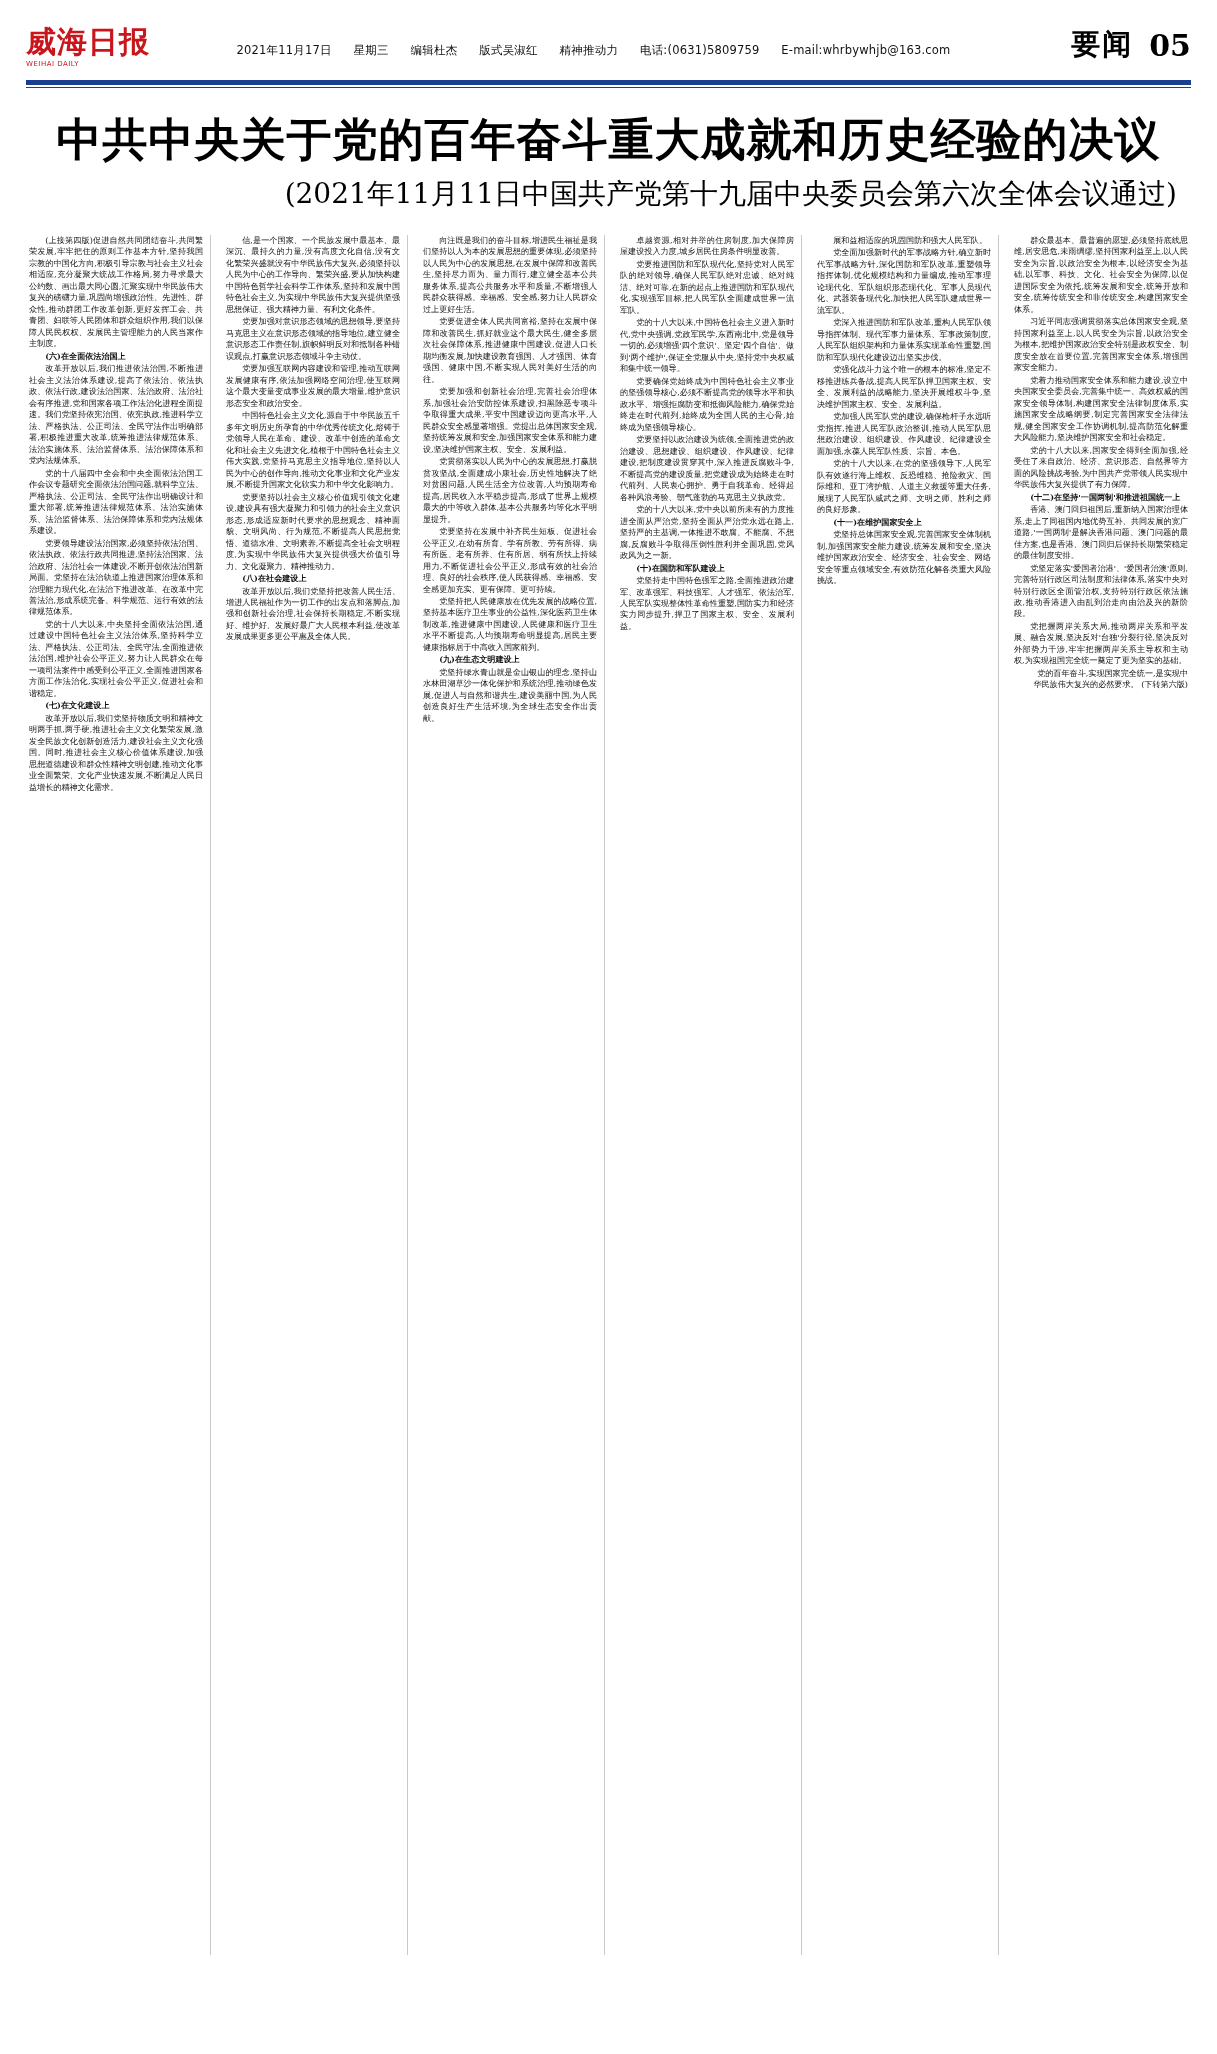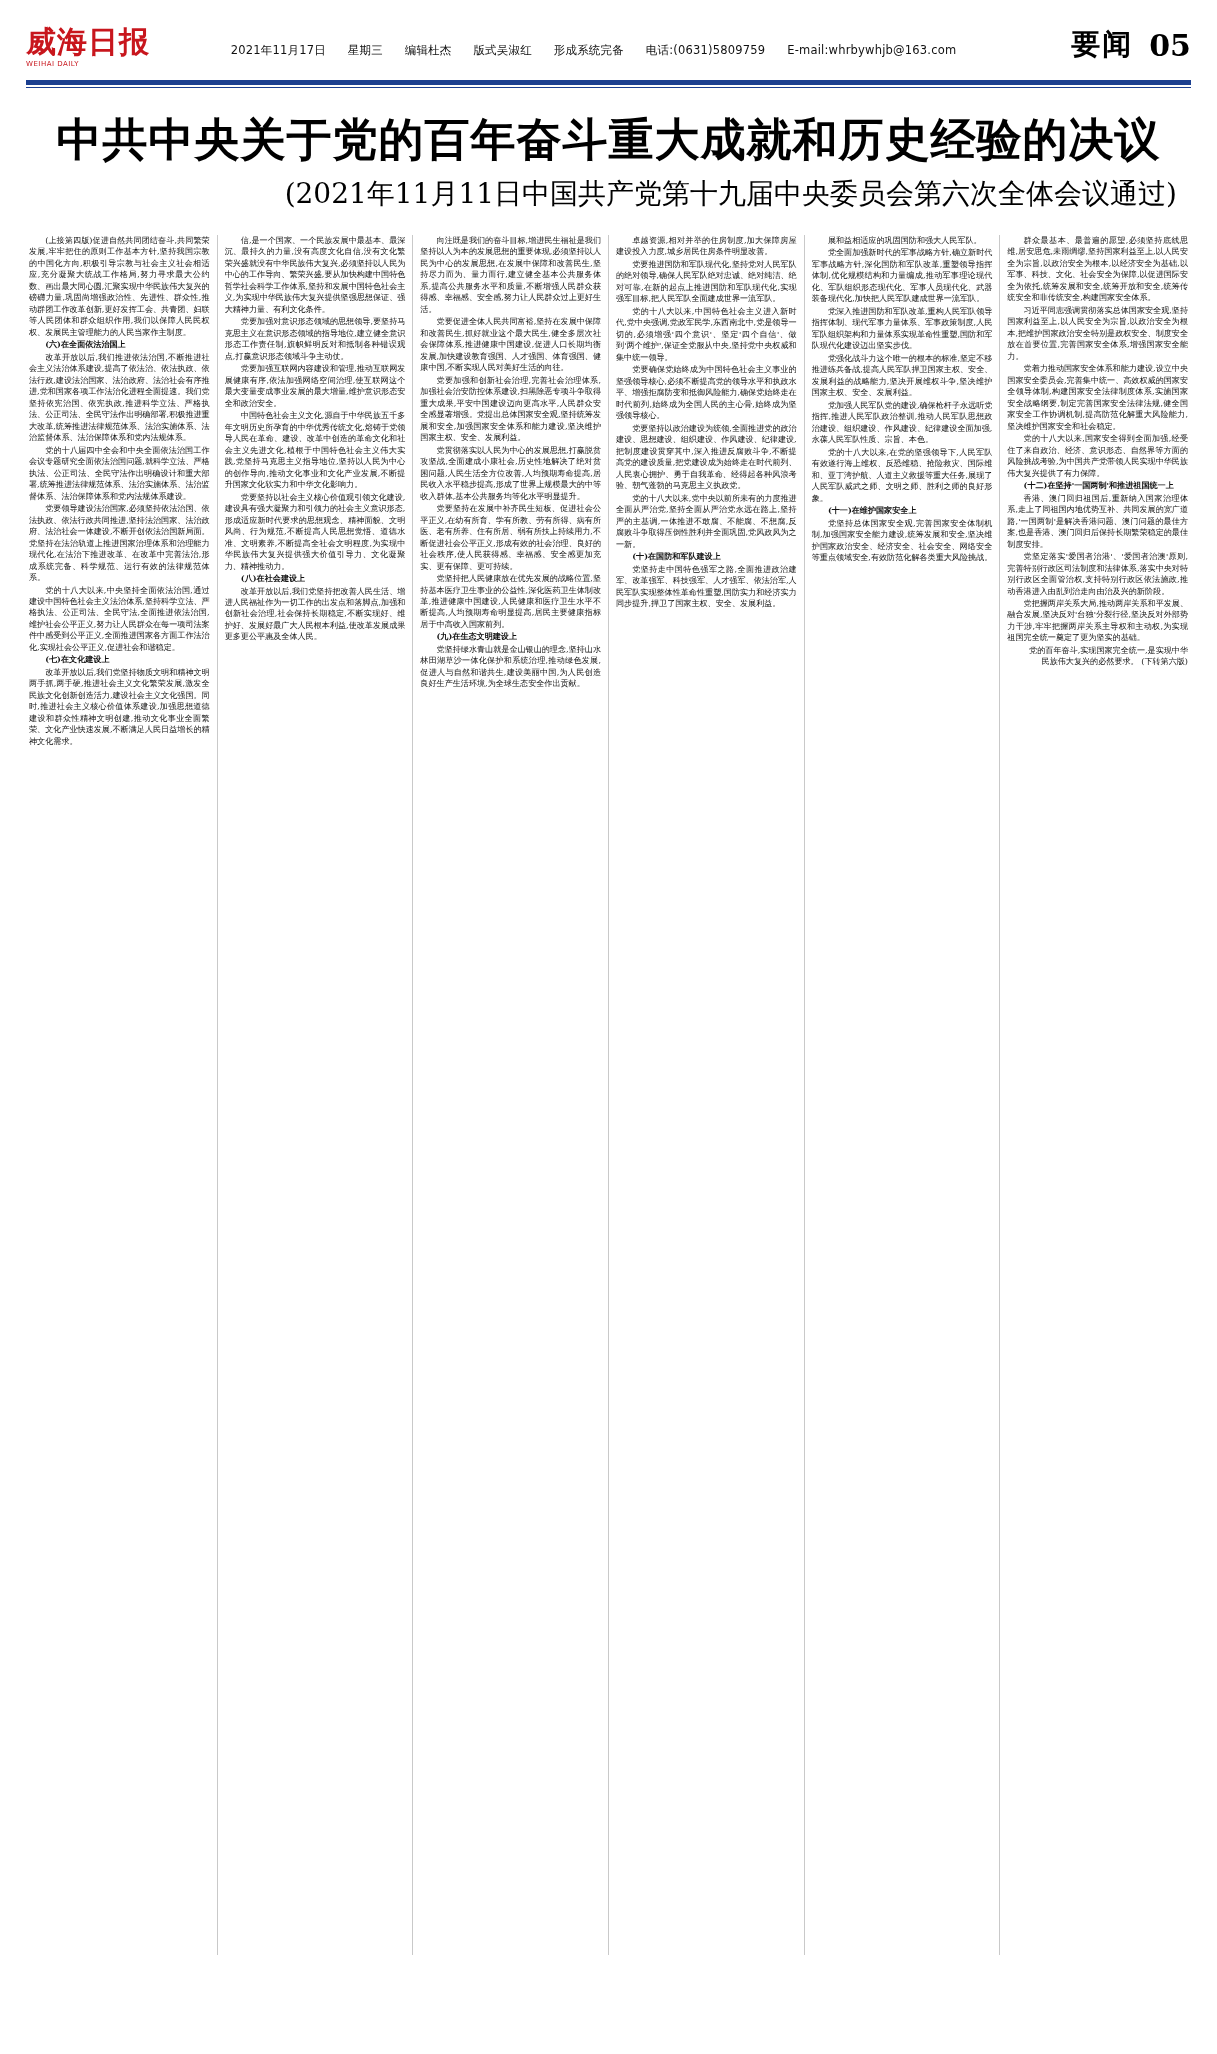--- a/index.html
+++ b/index.html
@@ -103,21 +103,21 @@
     letter-spacing:0px;
     line-height:1.2;
   }
   
   .body-area{
     margin:24px 22px 0 22px;
     position:relative;
   }
   .cols{
     display:flex;
-    gap:0px;
+    gap:8px;
     align-items:center;
   }
   .col{
     flex:1 1 0;
     padding:0 7px;
     box-sizing:border-box;
     border-right:1px solid #c9c9c9;
     font-family:"DejaVu Serif","Liberation Serif",serif;
     font-size:8.1px;
     line-height:1.42;
@@ -145,21 +145,21 @@
   <div class="masthead">
     <div class="logo">
       <div class="logo-cn">威海日报</div>
       <div class="logo-en">WEIHAI DAILY</div>
     </div>
     <div class="masthead-info">
       <span>2021年11月17日</span>
       <span>星期三</span>
       <span>编辑杜杰</span>
       <span>版式吴淑红</span>
-      <span>形成系统完备</span>
+      <span>精神推动力</span>
       <span>电话:(0631)5809759</span>
       <span>E-mail:whrbywhjb@163.com</span>
     </div>
     <div class="masthead-right">
       <div class="section-name">要闻</div>
       <div class="section-num">05</div>
     </div>
   </div>
 
   <div class="rule-thick"></div>

